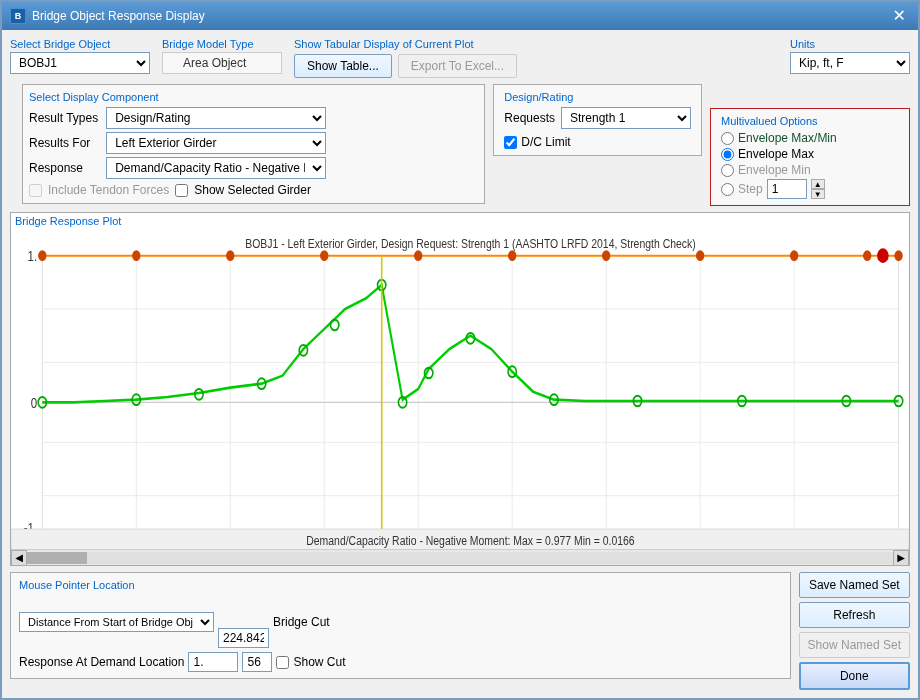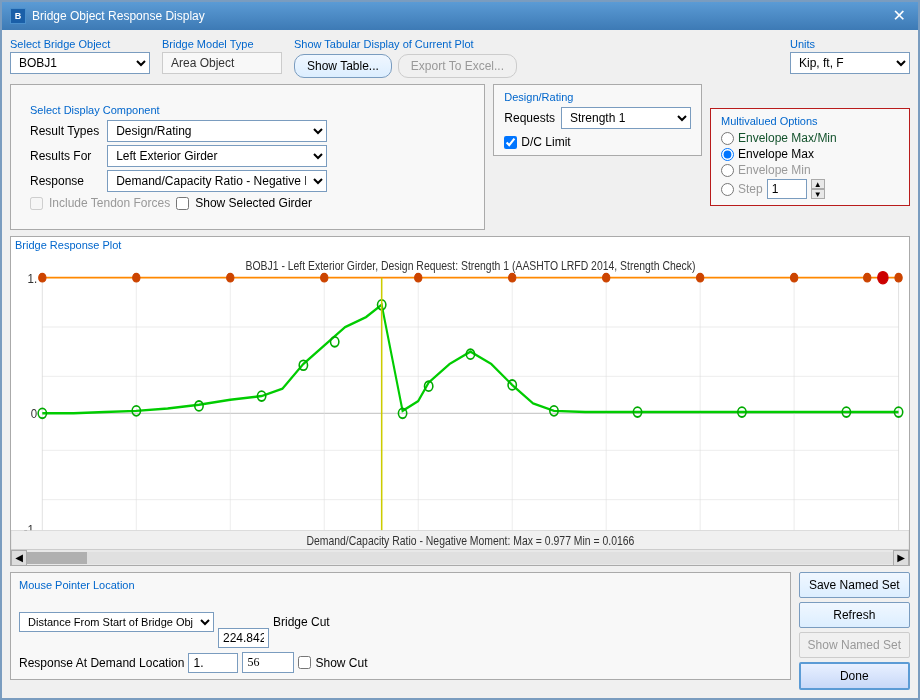--- a/index.html
+++ b/index.html
@@ -17,32 +17,32 @@
     
     
     .top-section { display: flex; gap: 12px; align-items: flex-start; }
     
     .field-group { display: flex; flex-direction: column; gap: 2px; }
     .field-label { color: #0066cc; font-size: 11px; }
     
     select, input[type="text"] { border: 1px solid #7a9cbf; padding: 2px 4px; font-size: 12px; background: white; }
     
     .bridge-object-select { width: 140px; }
-    .bridge-model-type { color: #333; font-size: 12px; padding: 3px 8px; background: #f8f8f8; border: 1px solid #ccc; min-width: 120px; }
+    .bridge-model-type { color: #333; font-size: 12px; padding: 3px 20px; background: #f8f8f8; border: 1px solid #ccc; min-width: 120px; }
     
     .tabular-section { display: flex; flex-direction: column; gap: 4px; }
     .tabular-buttons { display: flex; gap: 6px; }
-    .btn { padding: 4px 12px; border: 1px solid #7a9cbf; background: linear-gradient(to bottom, #f0f7ff, #dceeff); cursor: pointer; font-size: 12px; border-radius: 10px; }
+    .btn { padding: 4px 12px; border: 1px solid #7a9cbf; background: linear-gradient(to bottom, #f0f7ff, #dceeff); cursor: pointer; font-size: 12px; border-radius: 2px; }
     .btn:disabled, .btn.disabled { color: #999; background: #f0f0f0; border-color: #ccc; cursor: default; }
     
     .units-section { margin-left: auto; }
     .units-select { width: 120px; }
     
     
-    .display-component { border: 1px solid #aaa; padding: 19px; background: #f8f8f8; }
+    .display-component { border: 1px solid #aaa; padding: 6px; background: #f8f8f8; margin-left: 12px; }
     .section-label { color: #0066cc; font-size: 11px; margin-bottom: 4px; }
     
     .display-grid { display: grid; grid-template-columns: auto 1fr; gap: 3px 8px; align-items: center; }
     .display-grid label { font-size: 12px; white-space: nowrap; }
     .display-grid select { width: 220px; }
     
     .checkbox-row { display: flex; align-items: flex-end; gap: 6px; font-size: 12px; margin-top: 4px; }
     .checkbox-row input[type="checkbox"] { margin: 0; }
     
     .design-rating-box { border: 1px solid #aaa; padding: 6px 10px; background: #f8f8f8; min-width: 200px; }
@@ -69,21 +69,21 @@
     
     .bottom-section { display: flex; gap: 8px; align-items: flex-start; }
     
     .mouse-location-box { border: 1px solid #aaa; padding: 6px 8px; background: #f8f8f8; flex: 1; }
     .mouse-row1 { display: flex; align-items: center; gap: 4px; }
     .mouse-row1 select { font-size: 11px; width: 185px; }
     .location-input { width: 51px; font-size: 12px; margin-top: 33px; }
     .bridge-cut-label { font-size: 12px; }
     .mouse-row2 { display: flex; align-items: center; gap: 4px; margin-top: 4px; font-size: 12px; }
     .response-input { width: 50px; }
-    .cut-input { width: 52px; font-family: Liberation Serif, serif; }
+    .cut-input { width: 30px; }
     
     .snap-box { border: 1px solid #aaa; padding: 6px 8px; background: #f8f8f8; min-width: 220px; }
     .snap-row { display: flex; align-items: center; gap: 4px; font-size: 12px; }
     .distance-label { color: #0066cc; font-size: 11px; margin-top: 6px; margin-bottom: 2px; }
     .distance-row { display: flex; align-items: center; gap: 12px; font-size: 12px; }
     
     .action-buttons { display: flex; flex-direction: column; gap: 4px; min-width: 110px; }
     .action-btn { padding: 5px 8px; border: 1px solid #7a9cbf; background: linear-gradient(to bottom, #f0f7ff, #dceeff); cursor: pointer; font-size: 12px; border-radius: 2px; width: 100%; }
     .action-btn.disabled { color: #999; background: #f0f0f0; border-color: #ccc; cursor: default; }
     .action-btn.done { background: linear-gradient(to bottom, #e8f0ff, #c8d8f8); border-color: #5b9bd5; border-width: 2px; }

